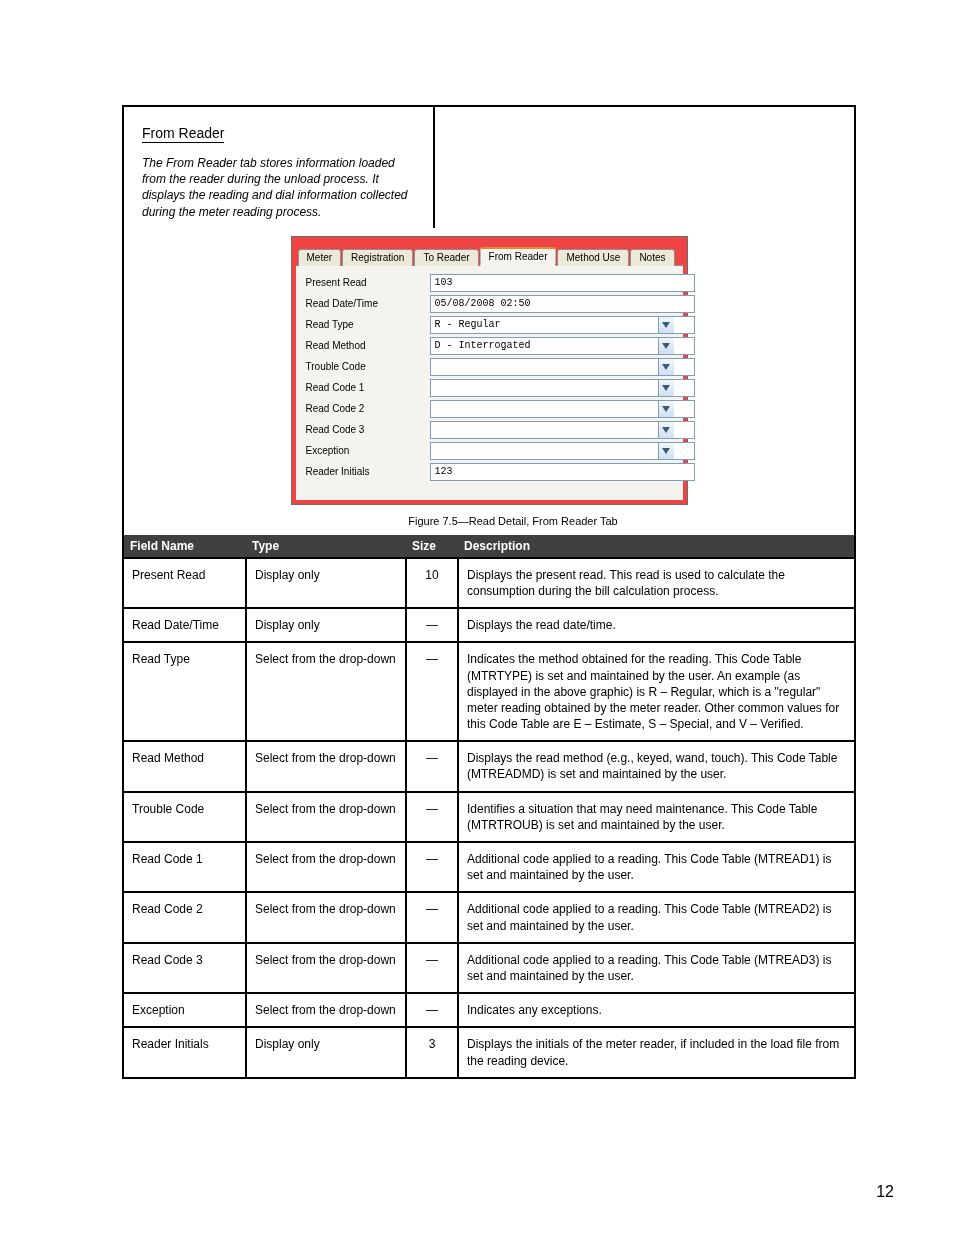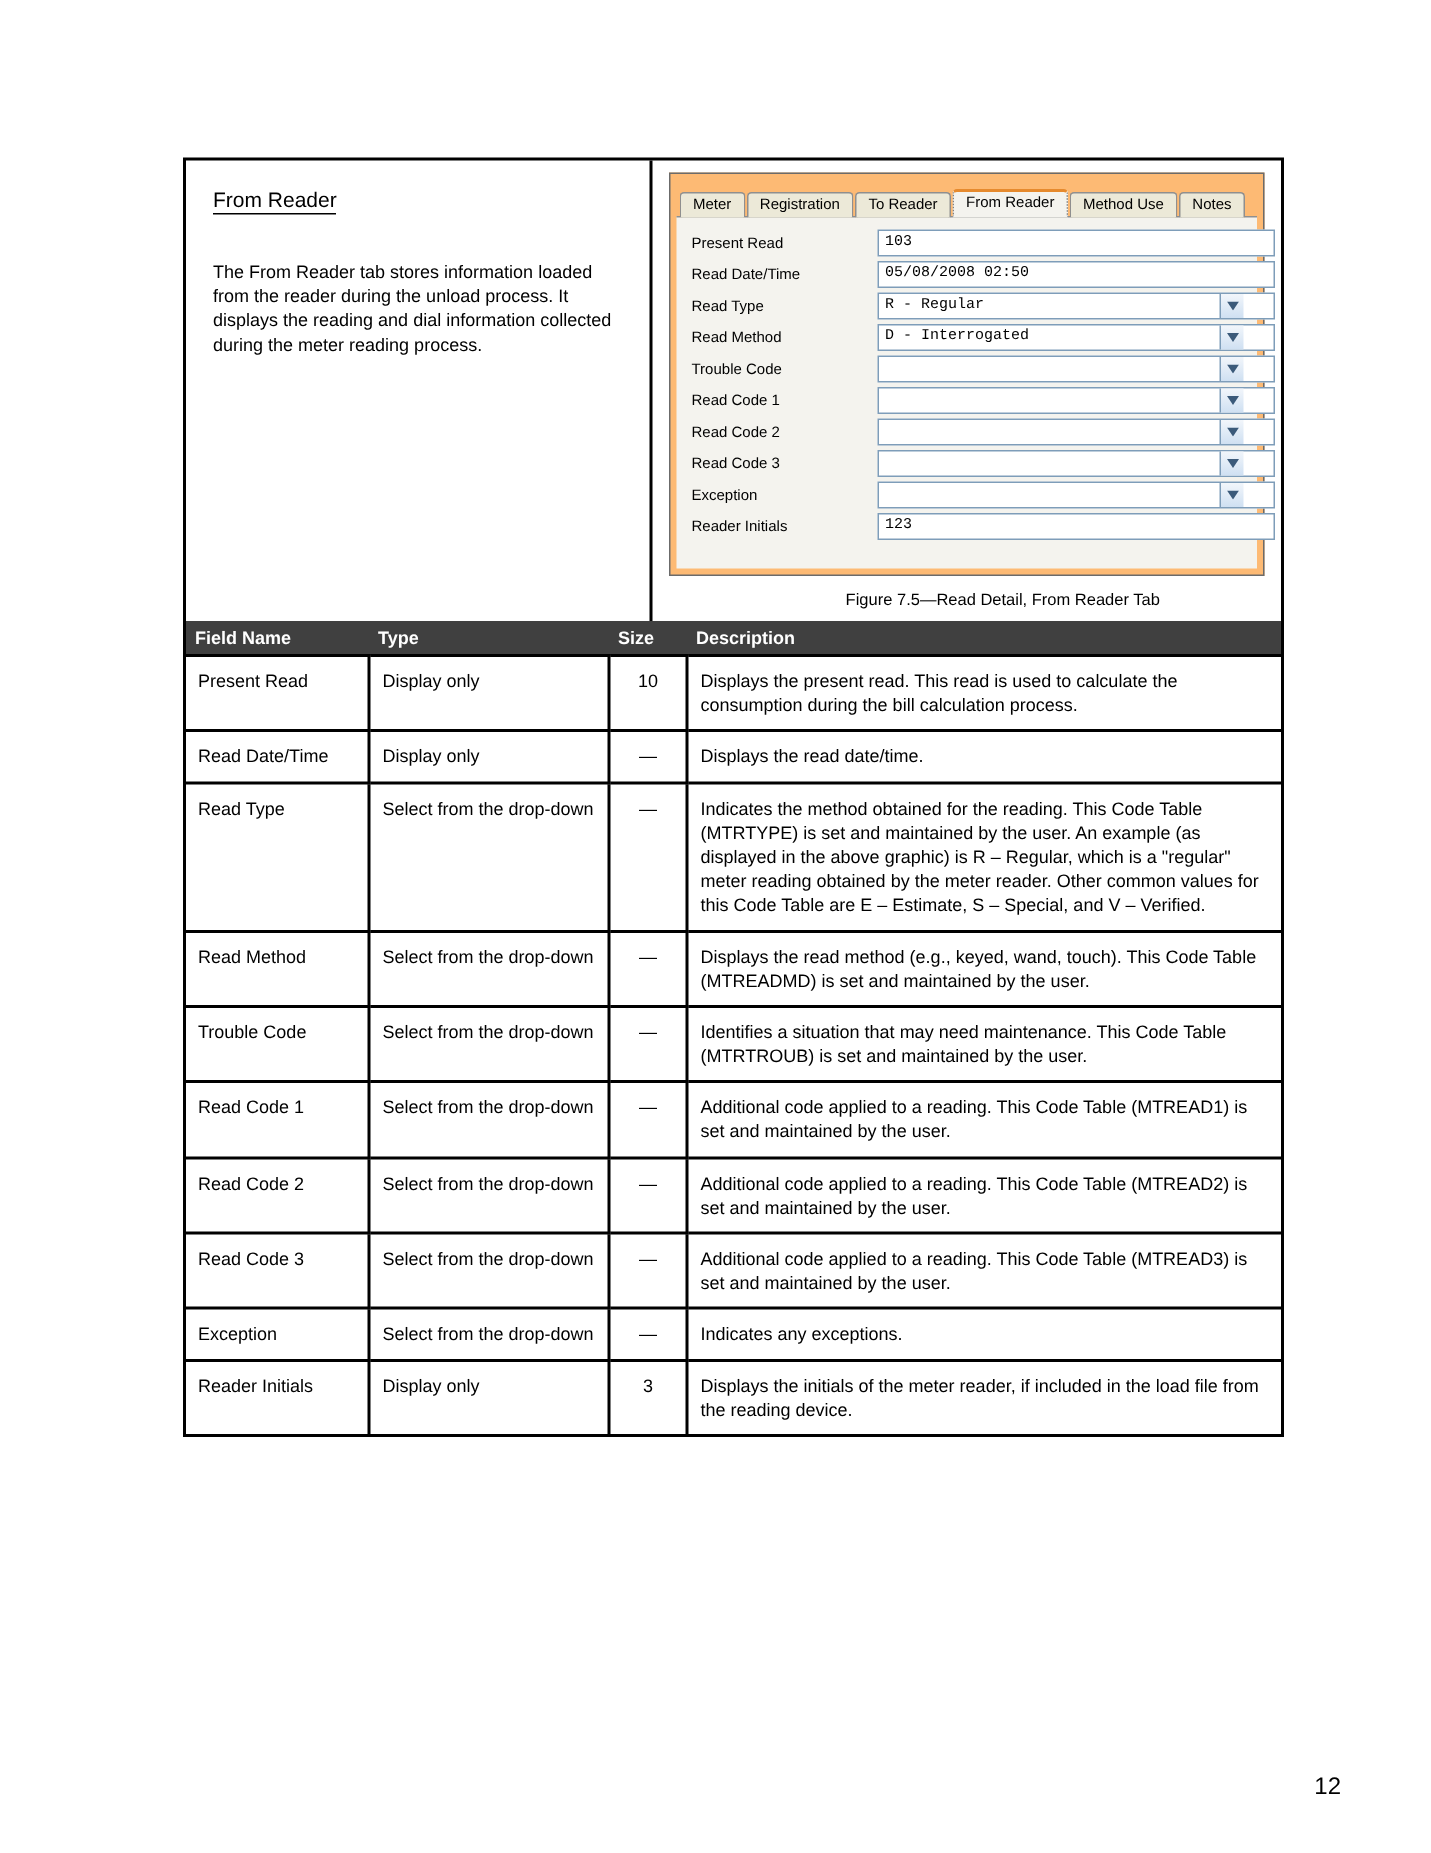--- a/index.html
+++ b/index.html
@@ -21,54 +21,56 @@
     position: absolute;
     left: 122px;
     top: 105px;
     width: 734px;
     box-sizing: border-box;
     border: 2px solid #000;
   }
   .top-grid {
     display: flex;
     align-items: stretch;
+    flex-direction: column;
   }
   .top-left {
     width: 311px;
     box-sizing: border-box;
     border-right: 2px solid #000;
     padding: 18px 18px 8px 18px;
   }
   .top-left .section-title {
     display: inline-block;
     border-bottom: 1px solid #000;
     padding-bottom: 1px;
     margin-top: 0;
     margin-bottom: 6px;
     font-size: 14px;
   }
   .top-left .section-desc {
-    margin-top: 24px;
+    margin-top: 6px;
     line-height: 1.35;
+    font-style: italic;
   }
   .top-right {
     flex: 1;
     box-sizing: border-box;
     padding: 8px;
     display: flex;
     flex-direction: column;
     align-items: center;
   }
 
   
   .panel-wrap {
     width: 397px;
     box-sizing: border-box;
     border: 1px solid #6b6b6b;
-    background: #fdba74; 
+    background: #ef4444; 
     font-family: Tahoma, Arial, sans-serif;
     font-size: 10px;
     color: #000;
   }
   .tabstrip {
     display: flex;
     align-items: flex-end;
     padding: 6px 6px 0 6px;
     gap: 0;
     height: 22px;

